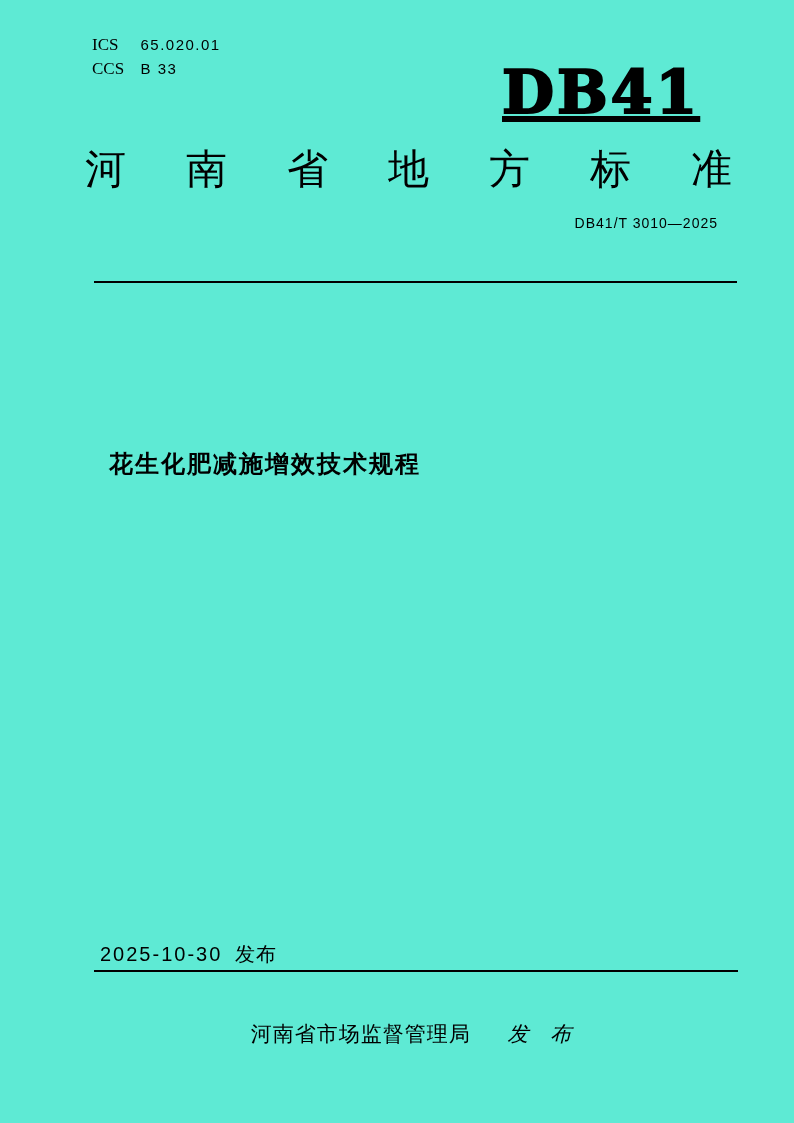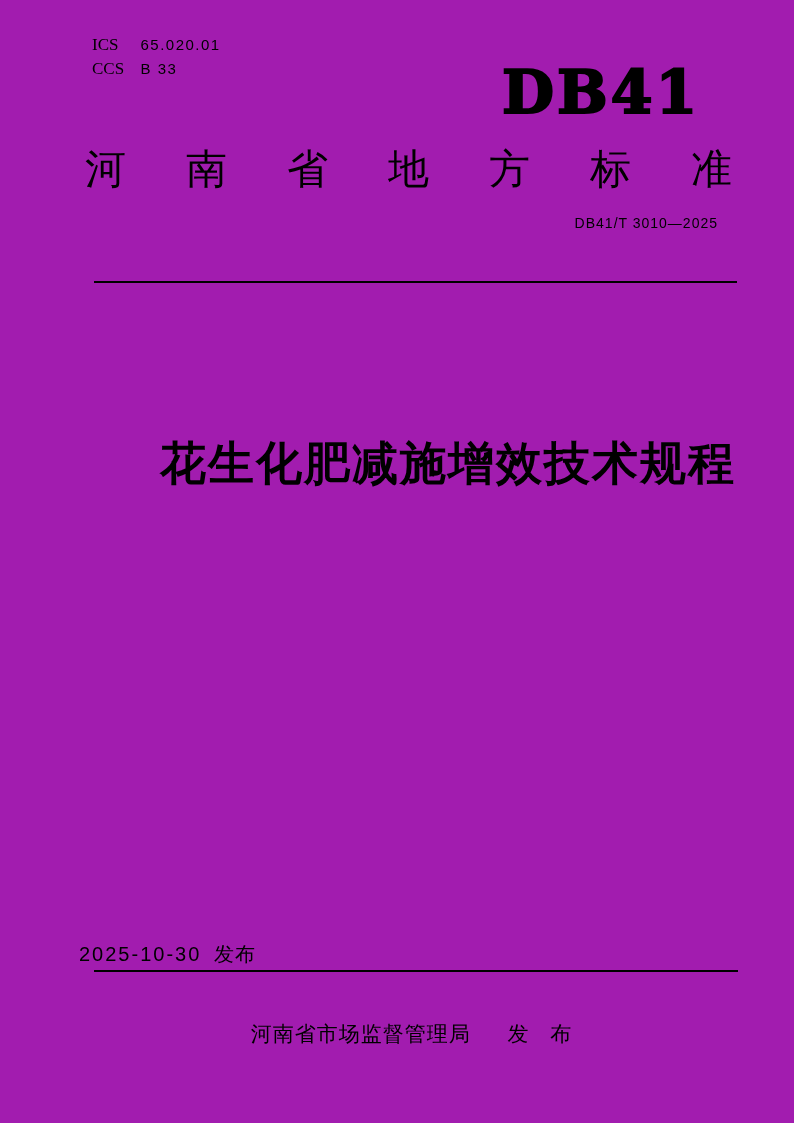--- a/index.html
+++ b/index.html
@@ -5,21 +5,21 @@
   html, body {
     margin: 0;
     padding: 0;
     background: #e8e8e8;
   }
   .page {
     position: relative;
     width: 794px;
     height: 1123px;
     margin: 0 auto;
-    background: #a21caf;
+    background: #5eead4;
     color: #000000;
     font-family: "Liberation Sans", sans-serif;
     overflow: hidden;
   }
 
   
   .code-block {
     position: absolute;
     left: 92px;
     top: 33px;
@@ -44,20 +44,21 @@
     position: absolute;
     left: 502px;
     top: 62px;
     font-family: "DejaVu Serif", serif;
     font-weight: bold;
     font-size: 60px;
     line-height: 1;
     letter-spacing: 3px;
     -webkit-text-stroke: 2.2px #000;
     white-space: nowrap;
+    text-decoration: underline;
   }
 
   
   .standard-type {
     position: absolute;
     left: 85px;
     right: 62px;
     top: 147px;
     display: flex;
     justify-content: space-between;
@@ -83,32 +84,32 @@
     top: 281px;
     height: 2px;
     background: #000;
   }
 
   .doc-title {
     position: absolute;
     left: 93px;
     right: 57px;
     top: 432px;
-    margin: 1px;
-    text-align: right;
-    font-size: 46px;
+    margin: 16px;
+    text-align: left;
+    font-size: 24px;
     font-weight: bold;
     letter-spacing: 2px;
     white-space: nowrap;
   }
 
   
   .dates-row {
     position: absolute;
-    left: 79px;
+    left: 100px;
     right: 52px;
     top: 941px;
     display: flex;
     justify-content: space-between;
     font-size: 20px;
     white-space: nowrap;
     flex-direction: column;
   }
   .date-value {
     letter-spacing: 2px;
@@ -134,20 +135,21 @@
     right: 57px;
     top: 1020px;
     text-align: center;
     font-size: 21px;
     letter-spacing: 1px;
     white-space: nowrap;
   }
   .publish-label {
     margin-left: 30px;
     letter-spacing: 8px;
+    font-style: italic;
   }
 </style>
 </head>
 <body>
 
 <div class="page">
 
   <div class="code-block">
     <div class="code-row">
       <span class="code-label">ICS</span>

